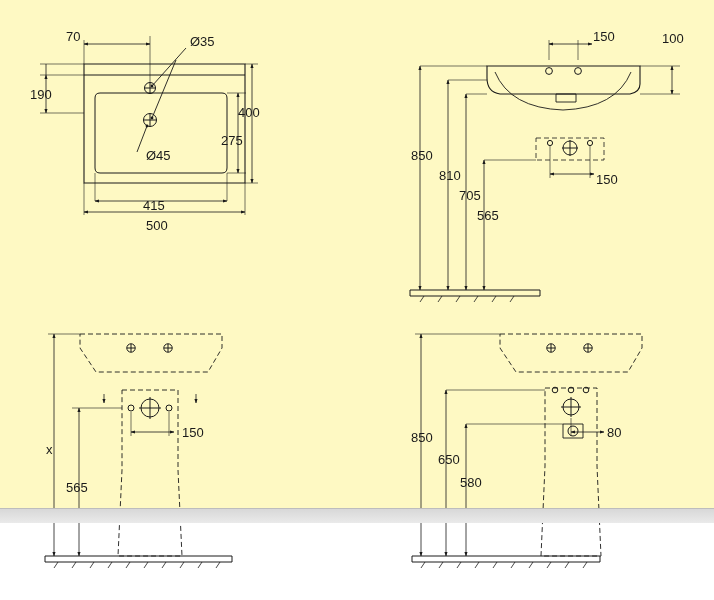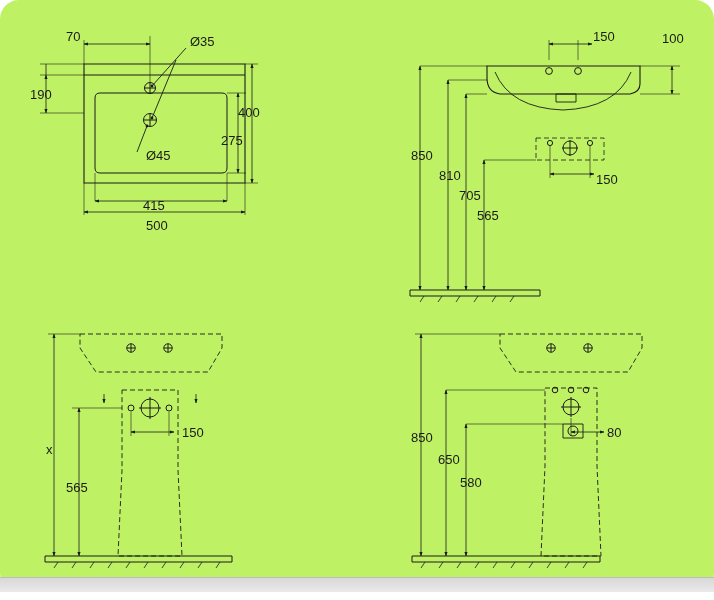--- a/index.html
+++ b/index.html
@@ -1,17 +1,17 @@
 <!DOCTYPE html>
 <html><head>
 <meta charset="utf-8">
 <style>
   html,body{margin:0;padding:0;background:#ffffff;}
   body{width:714px;height:600px;font-family:"Liberation Sans",sans-serif;overflow:hidden;}
-  #sheet{position:relative;width:714px;height:592px;background:#bef264;border-radius:19px;}
+  #sheet{position:relative;width:714px;height:523px;background:#fef9c3;}
   svg{display:block;}
   .dim-text{font-family:"Liberation Sans",sans-serif;font-size:13px;fill:#1a1a1a;}
   .footer-bar{position:absolute;left:0;bottom:0;width:714px;height:14px;
      background:linear-gradient(to bottom,#d8d8d8,#eaeaea);}
   .footer-line{position:absolute;left:0;bottom:14px;width:714px;height:1px;background:#bdbdbd;}
 </style>
 </head>
 <body>
 
 <div id="sheet">

